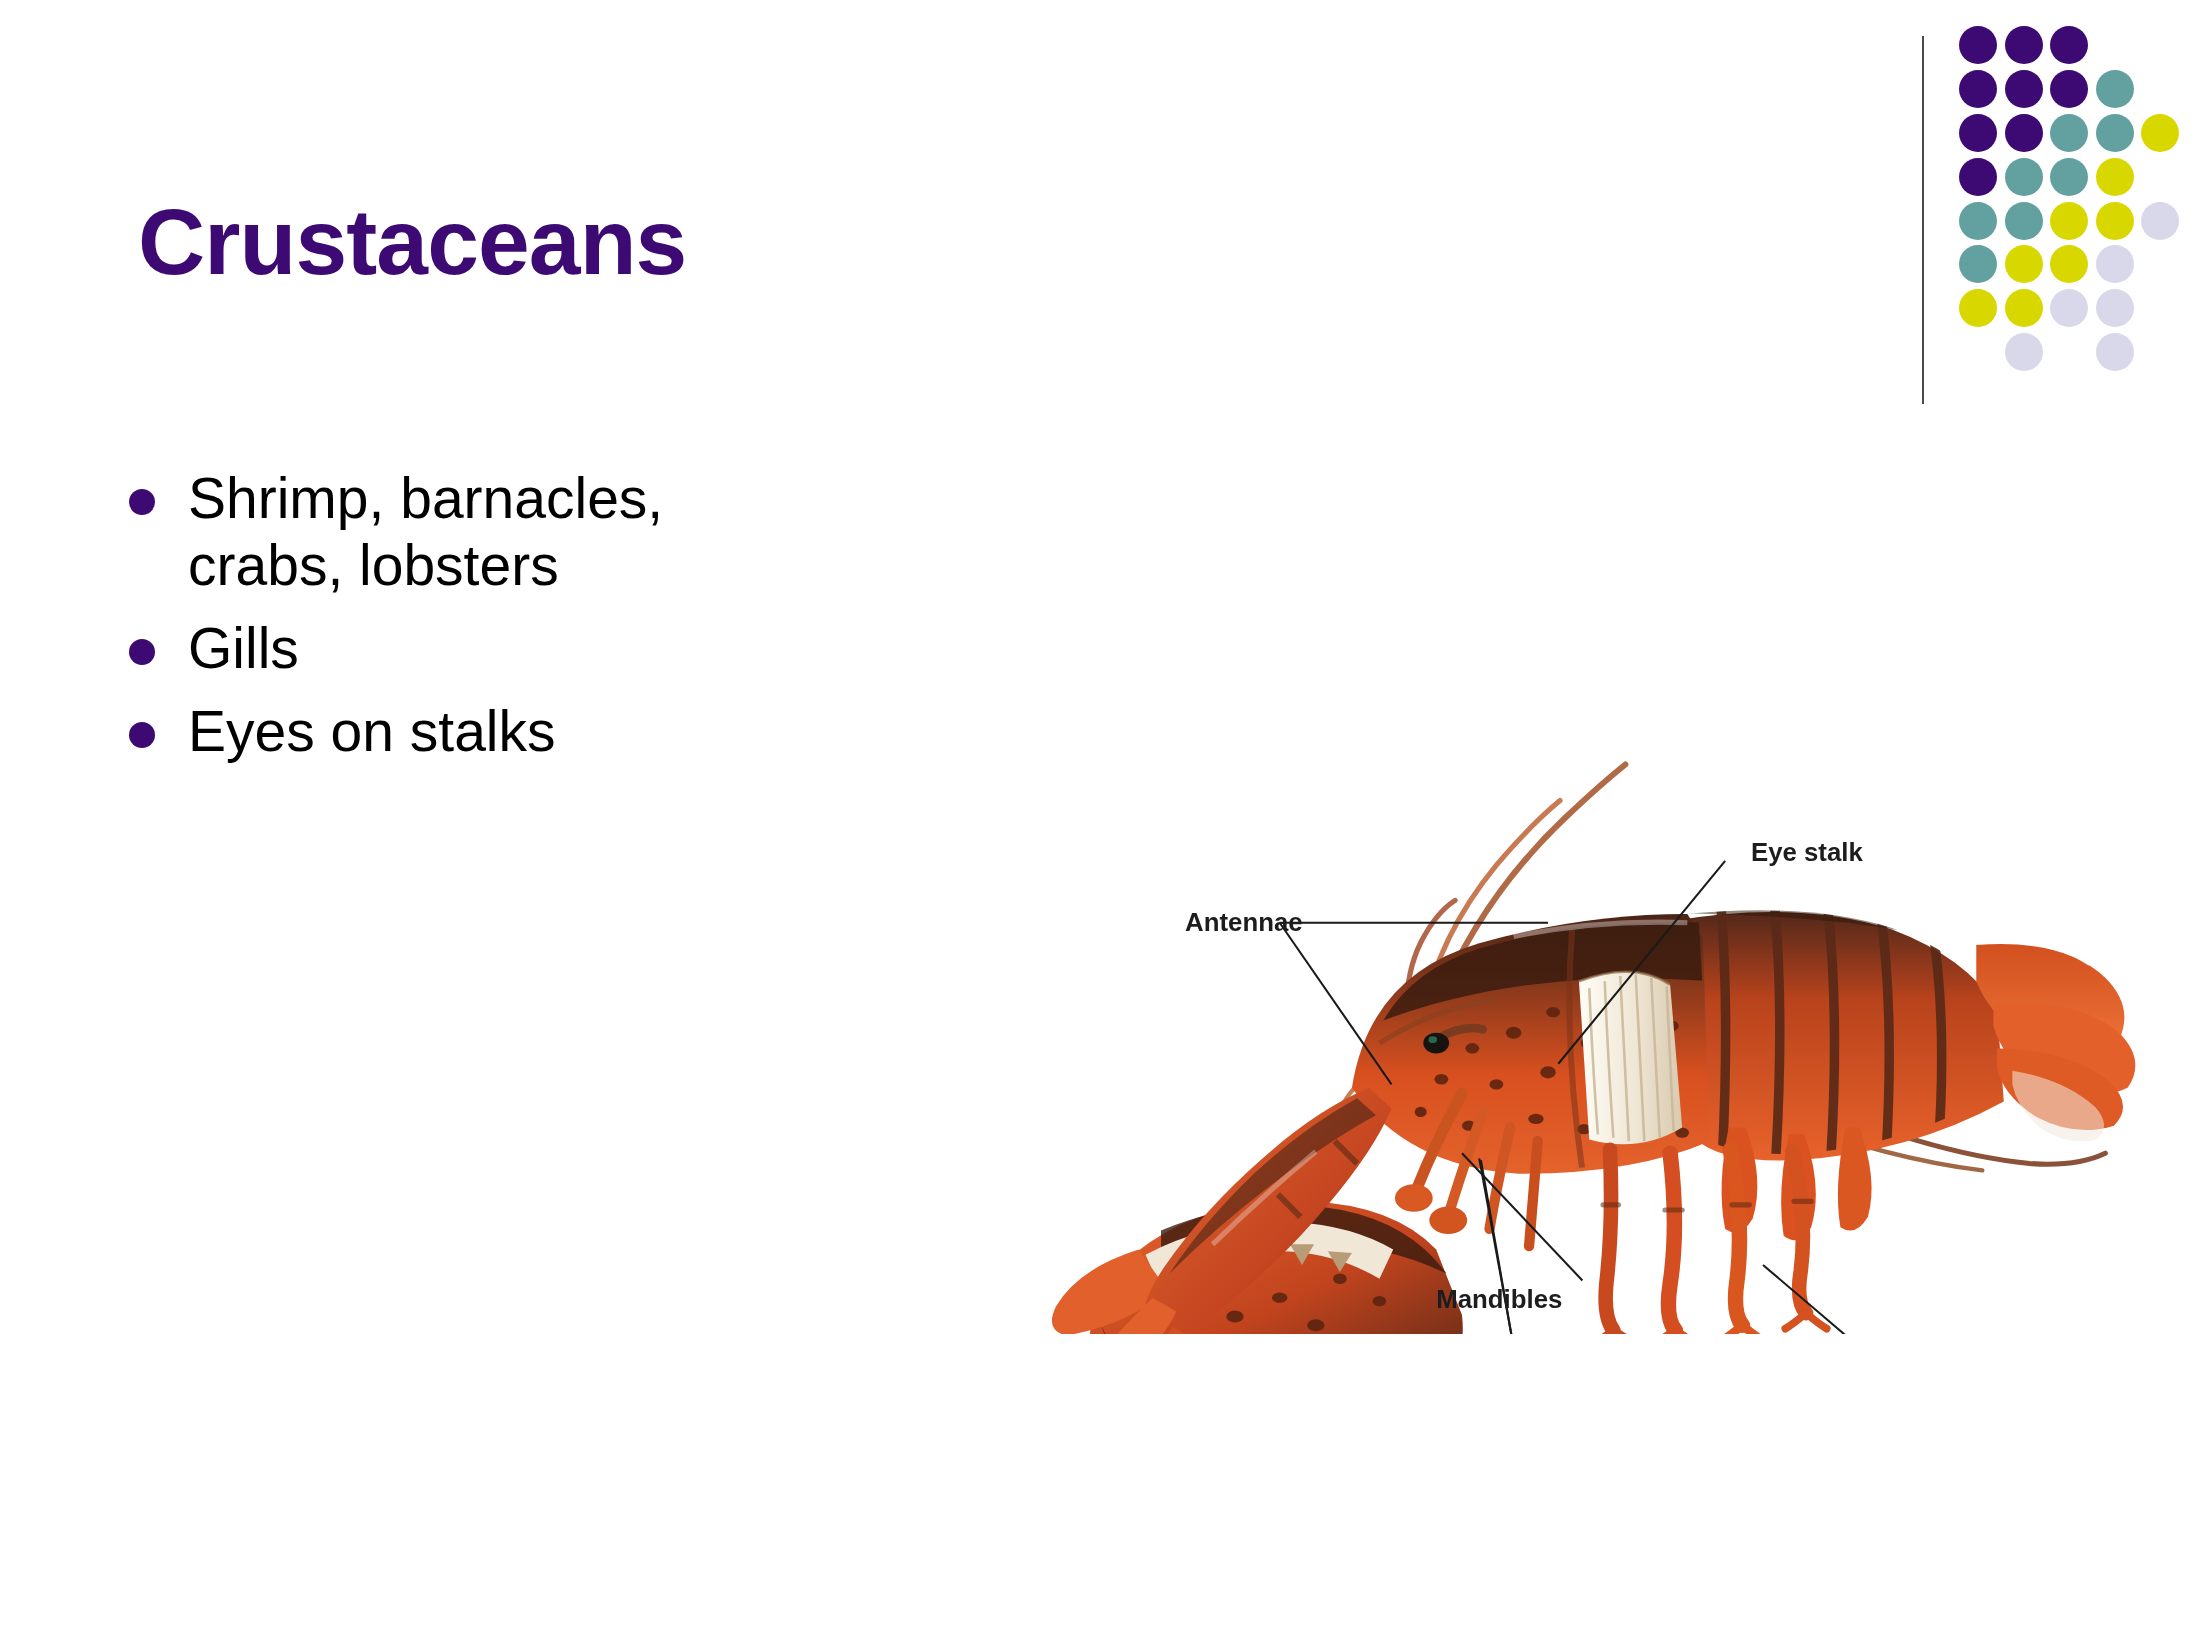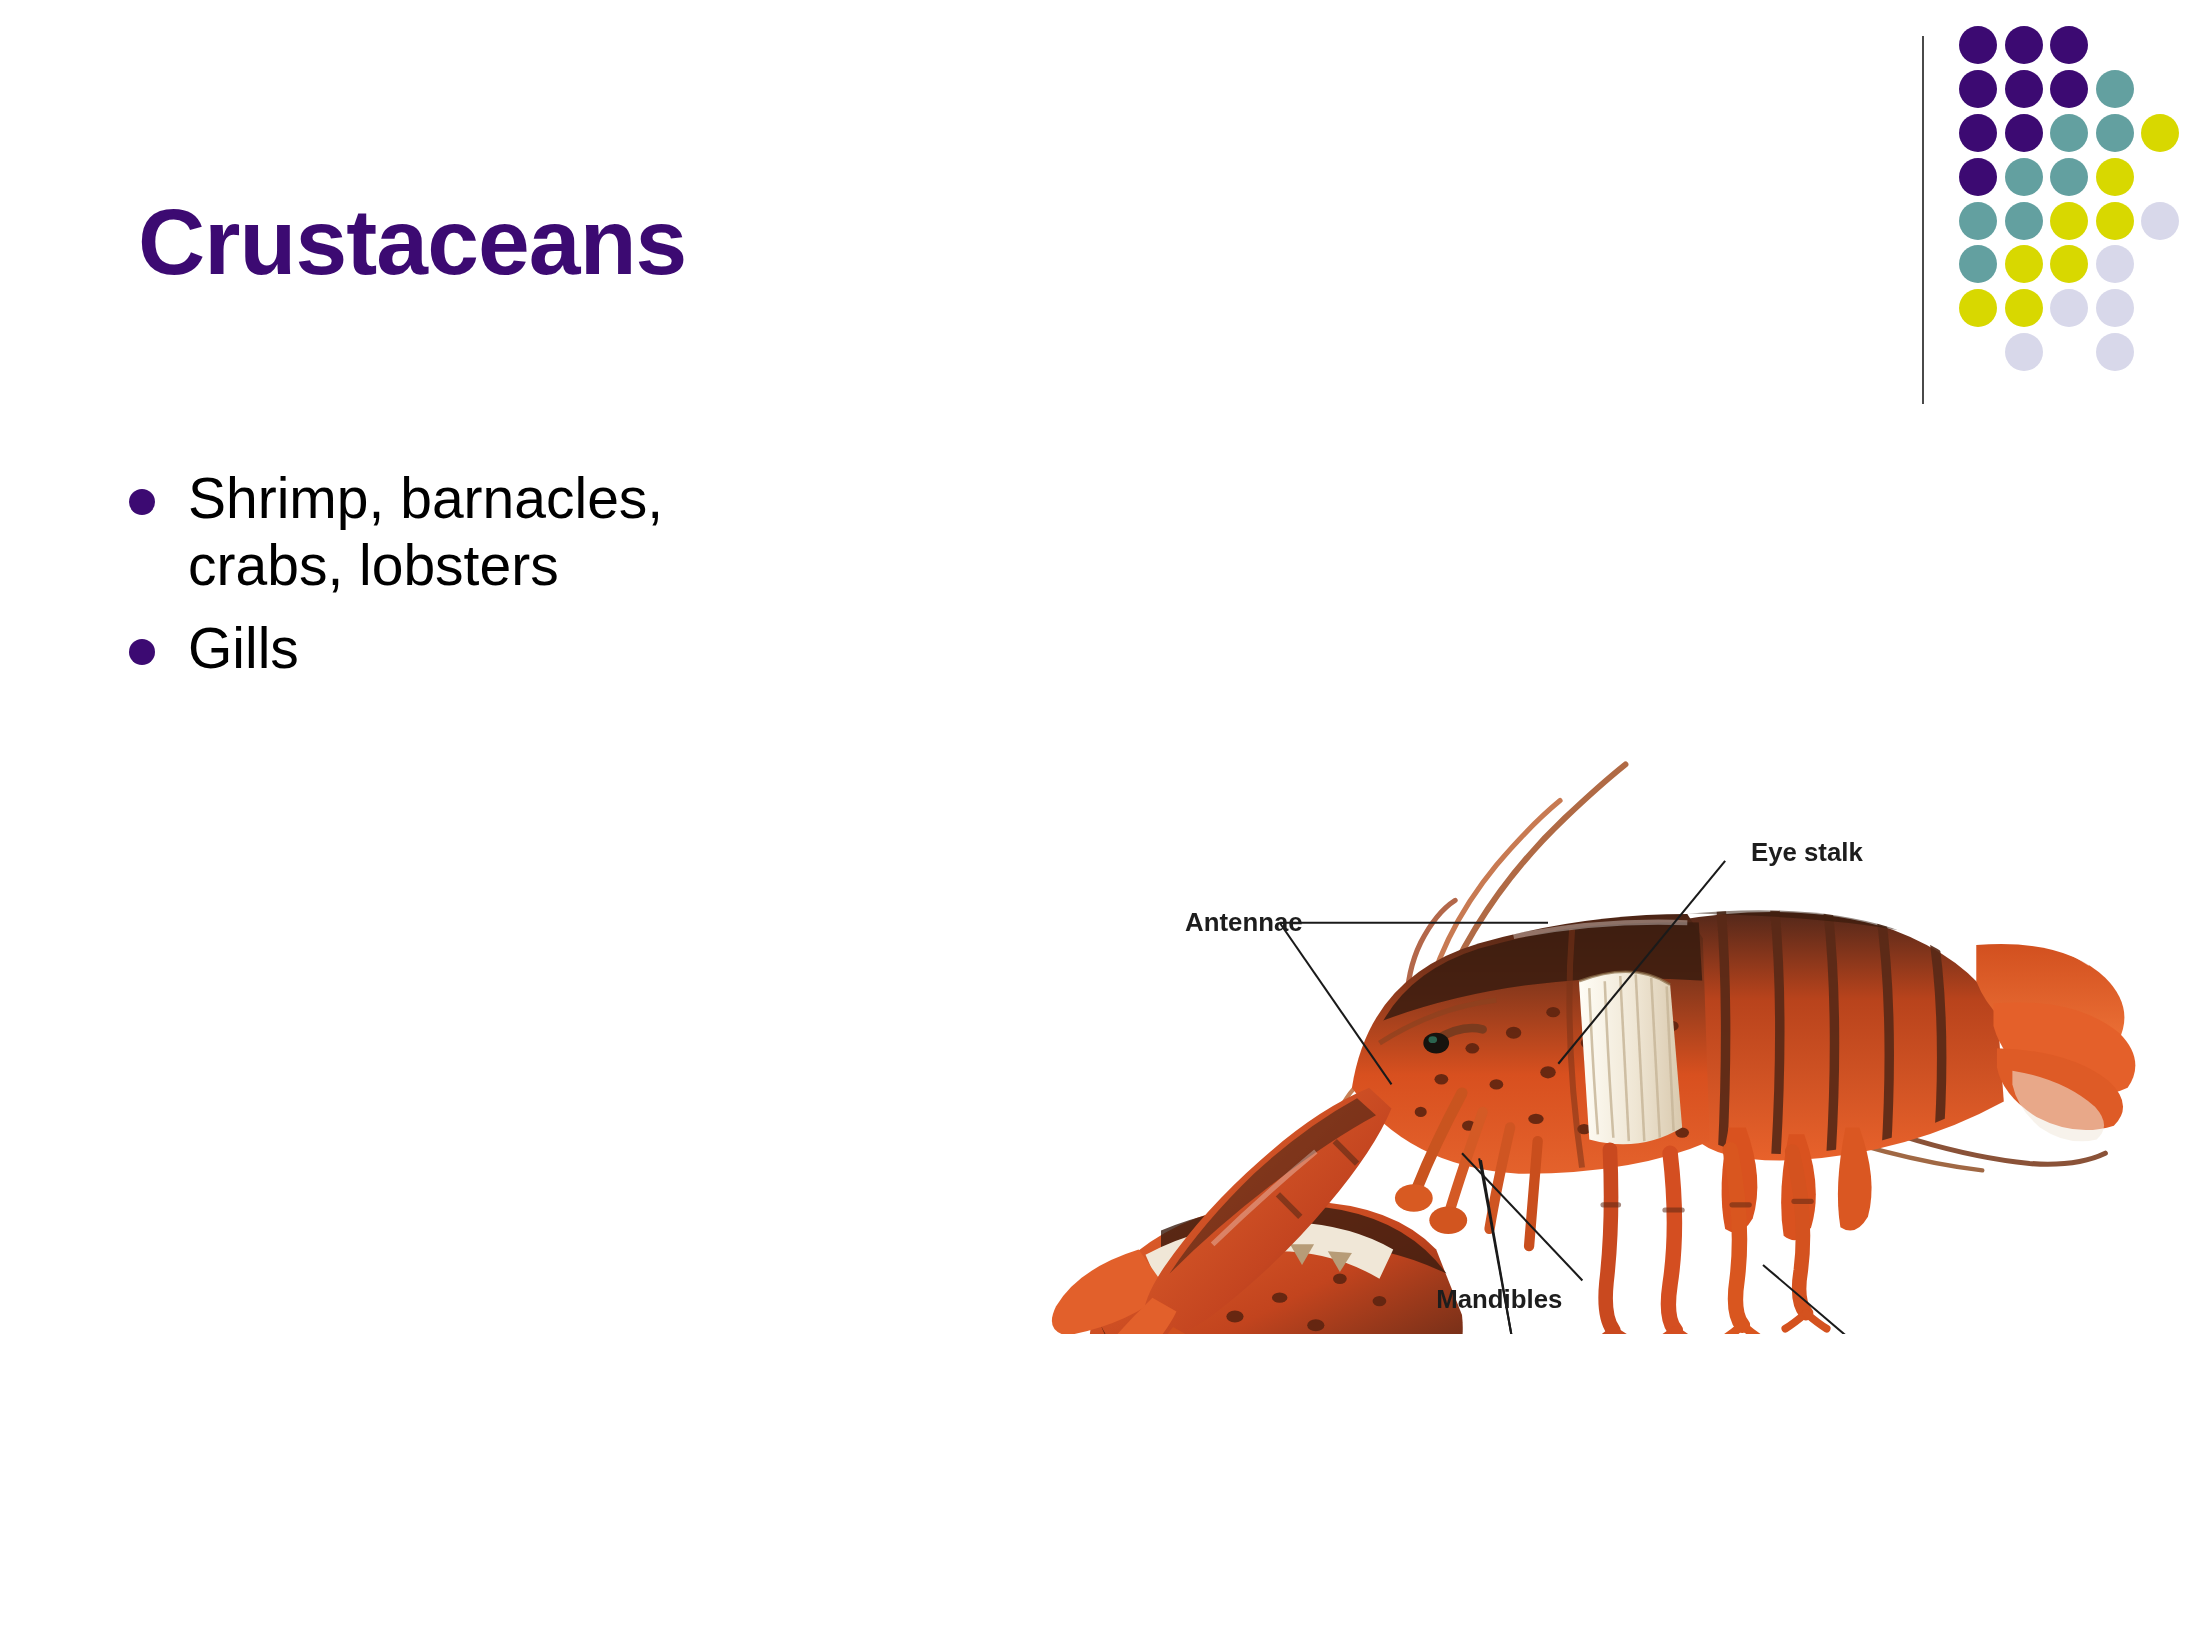--- a/index.html
+++ b/index.html
@@ -174,20 +174,24 @@
       <span class="bullet-marker"></span>
       <span class="bullet-text">Shrimp, barnacles, crabs, lobsters</span>
     </div>
 
     <div class="bullet-item">
       <span class="bullet-marker"></span>
       <span class="bullet-text">Gills</span>
     </div>
 
 
+    <div class="bullet-item">
+      <span class="bullet-marker"></span>
+      <span class="bullet-text">Eyes on stalks</span>
+    </div>
 
   </div>
 
   <div class="figure">
     <svg viewBox="0 0 1300 710" xmlns="http://www.w3.org/2000/svg">
       <defs>
         <linearGradient id="gCarapace" x1="0" y1="0" x2="0" y2="1">
           <stop offset="0%" stop-color="#4A2415"></stop>
           <stop offset="30%" stop-color="#8E3A1C"></stop>
           <stop offset="62%" stop-color="#D8501F"></stop>

